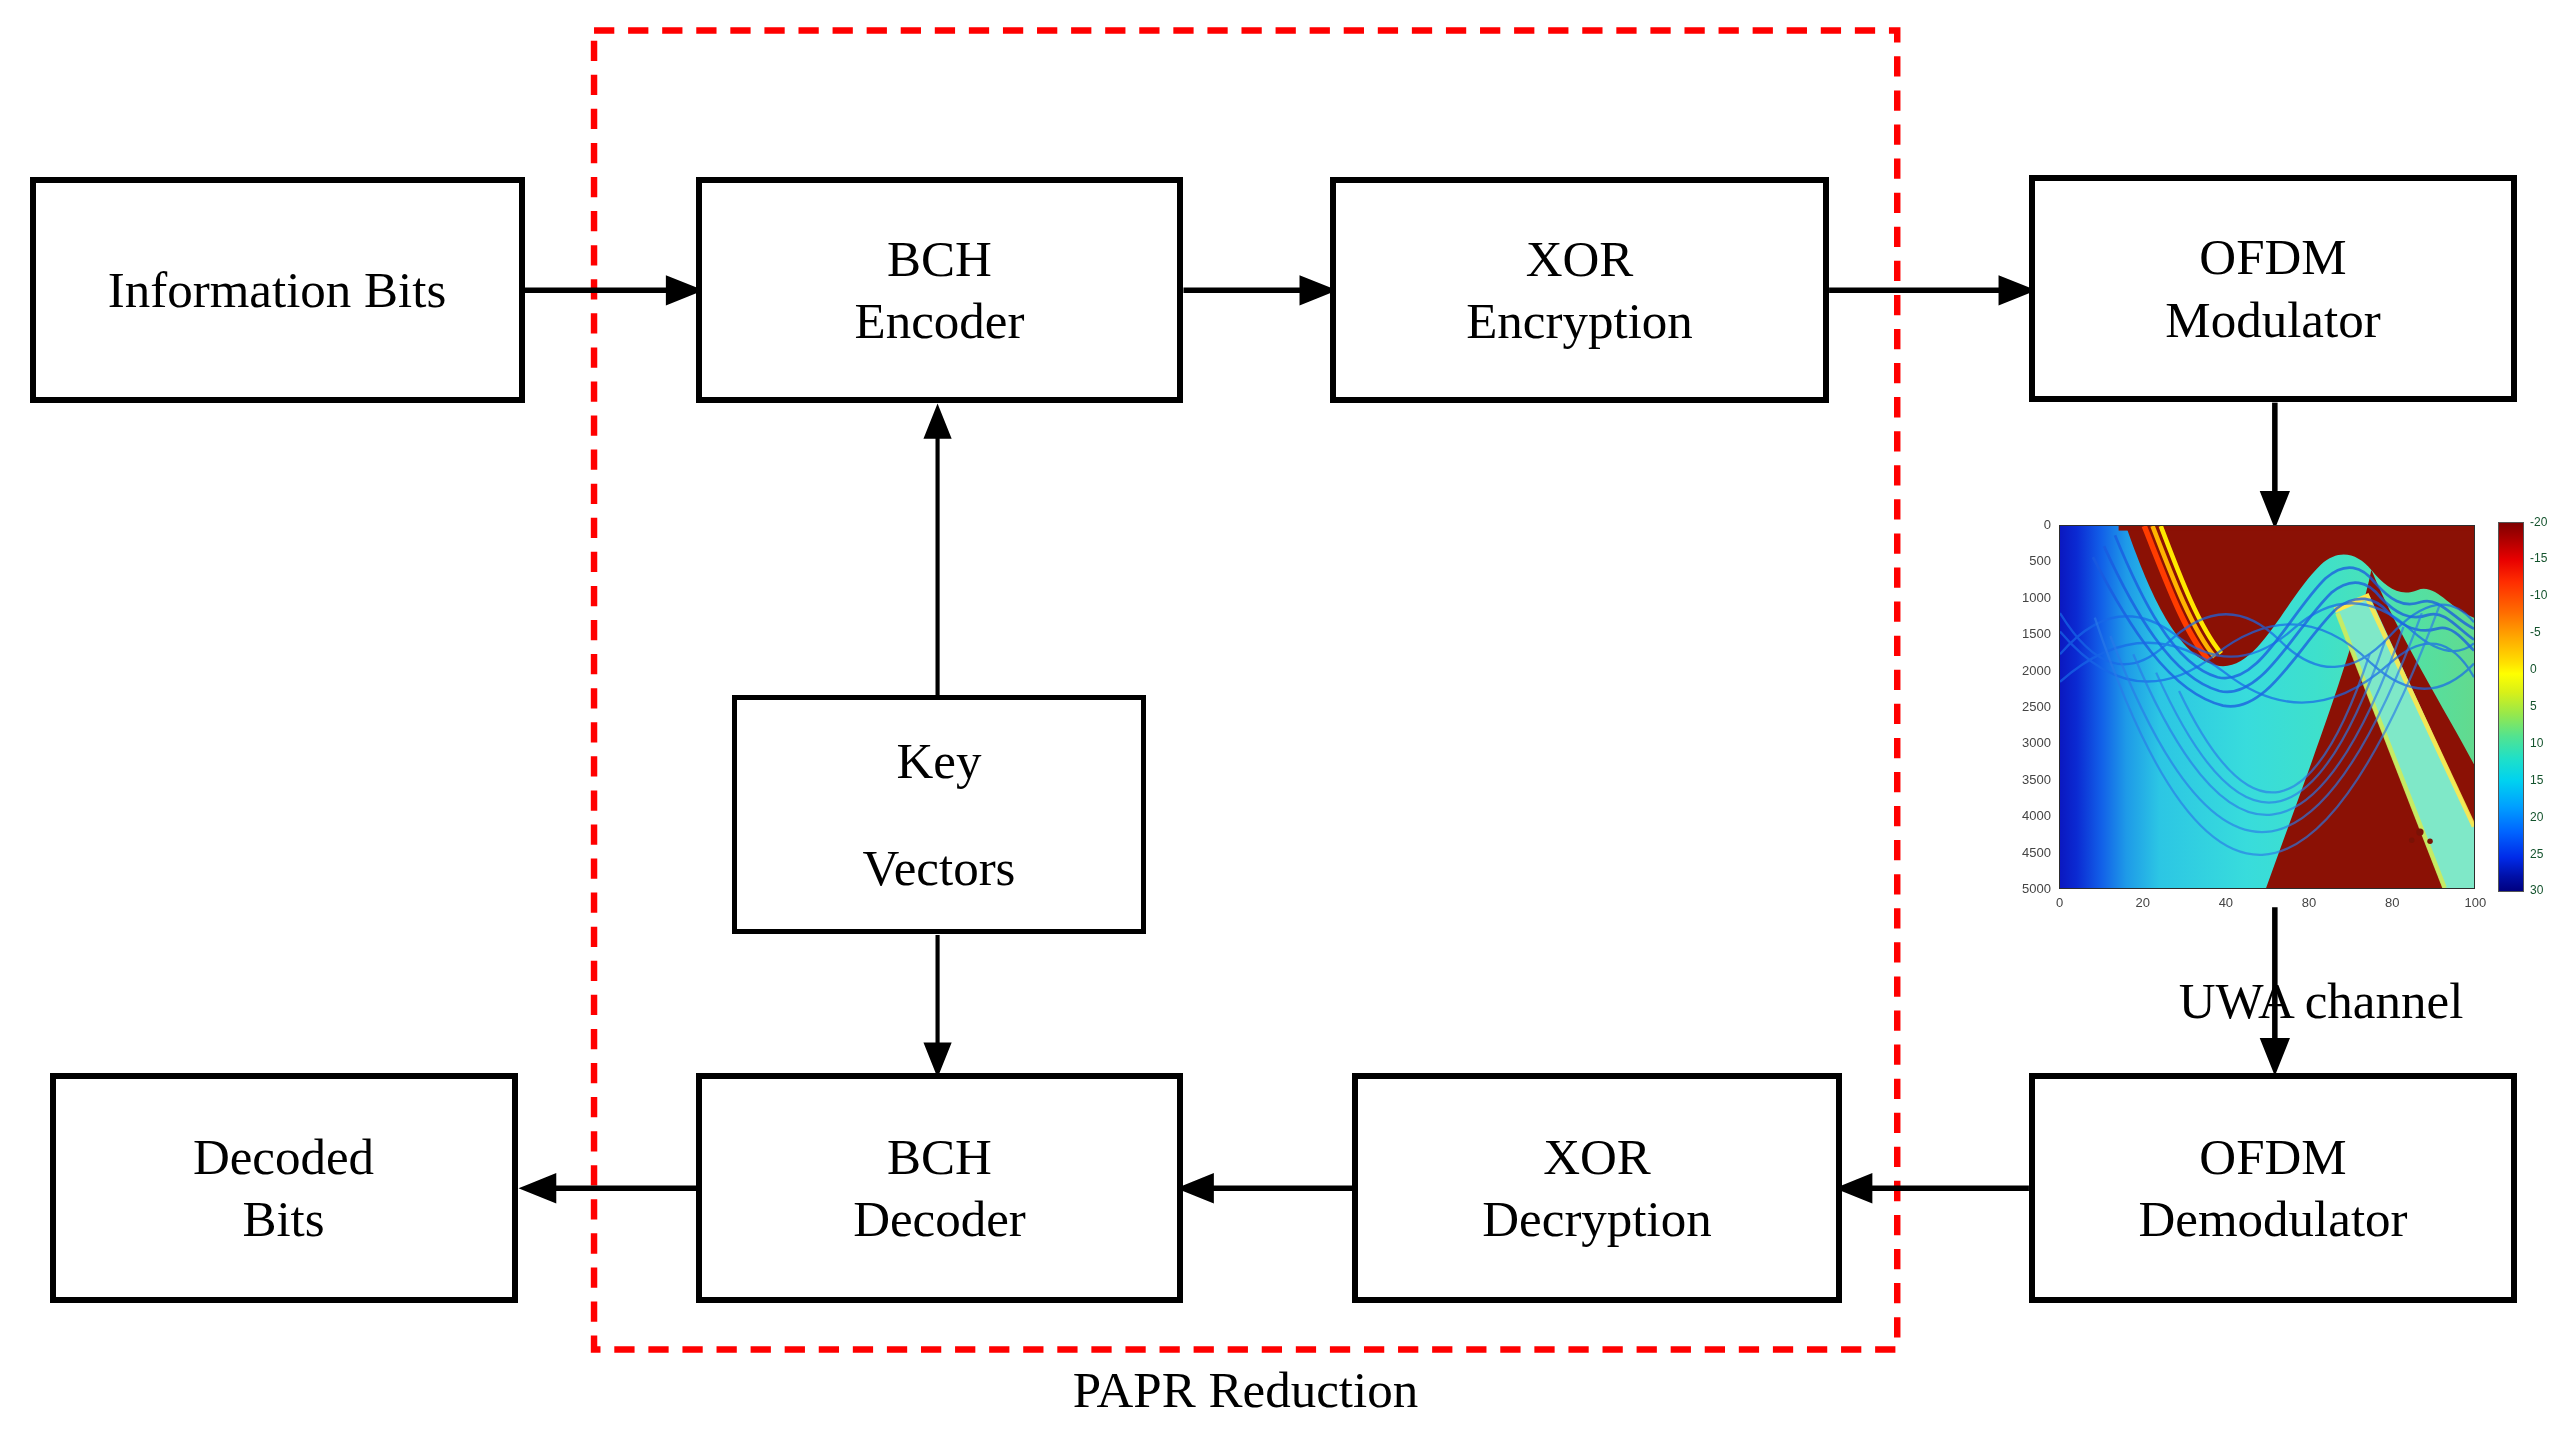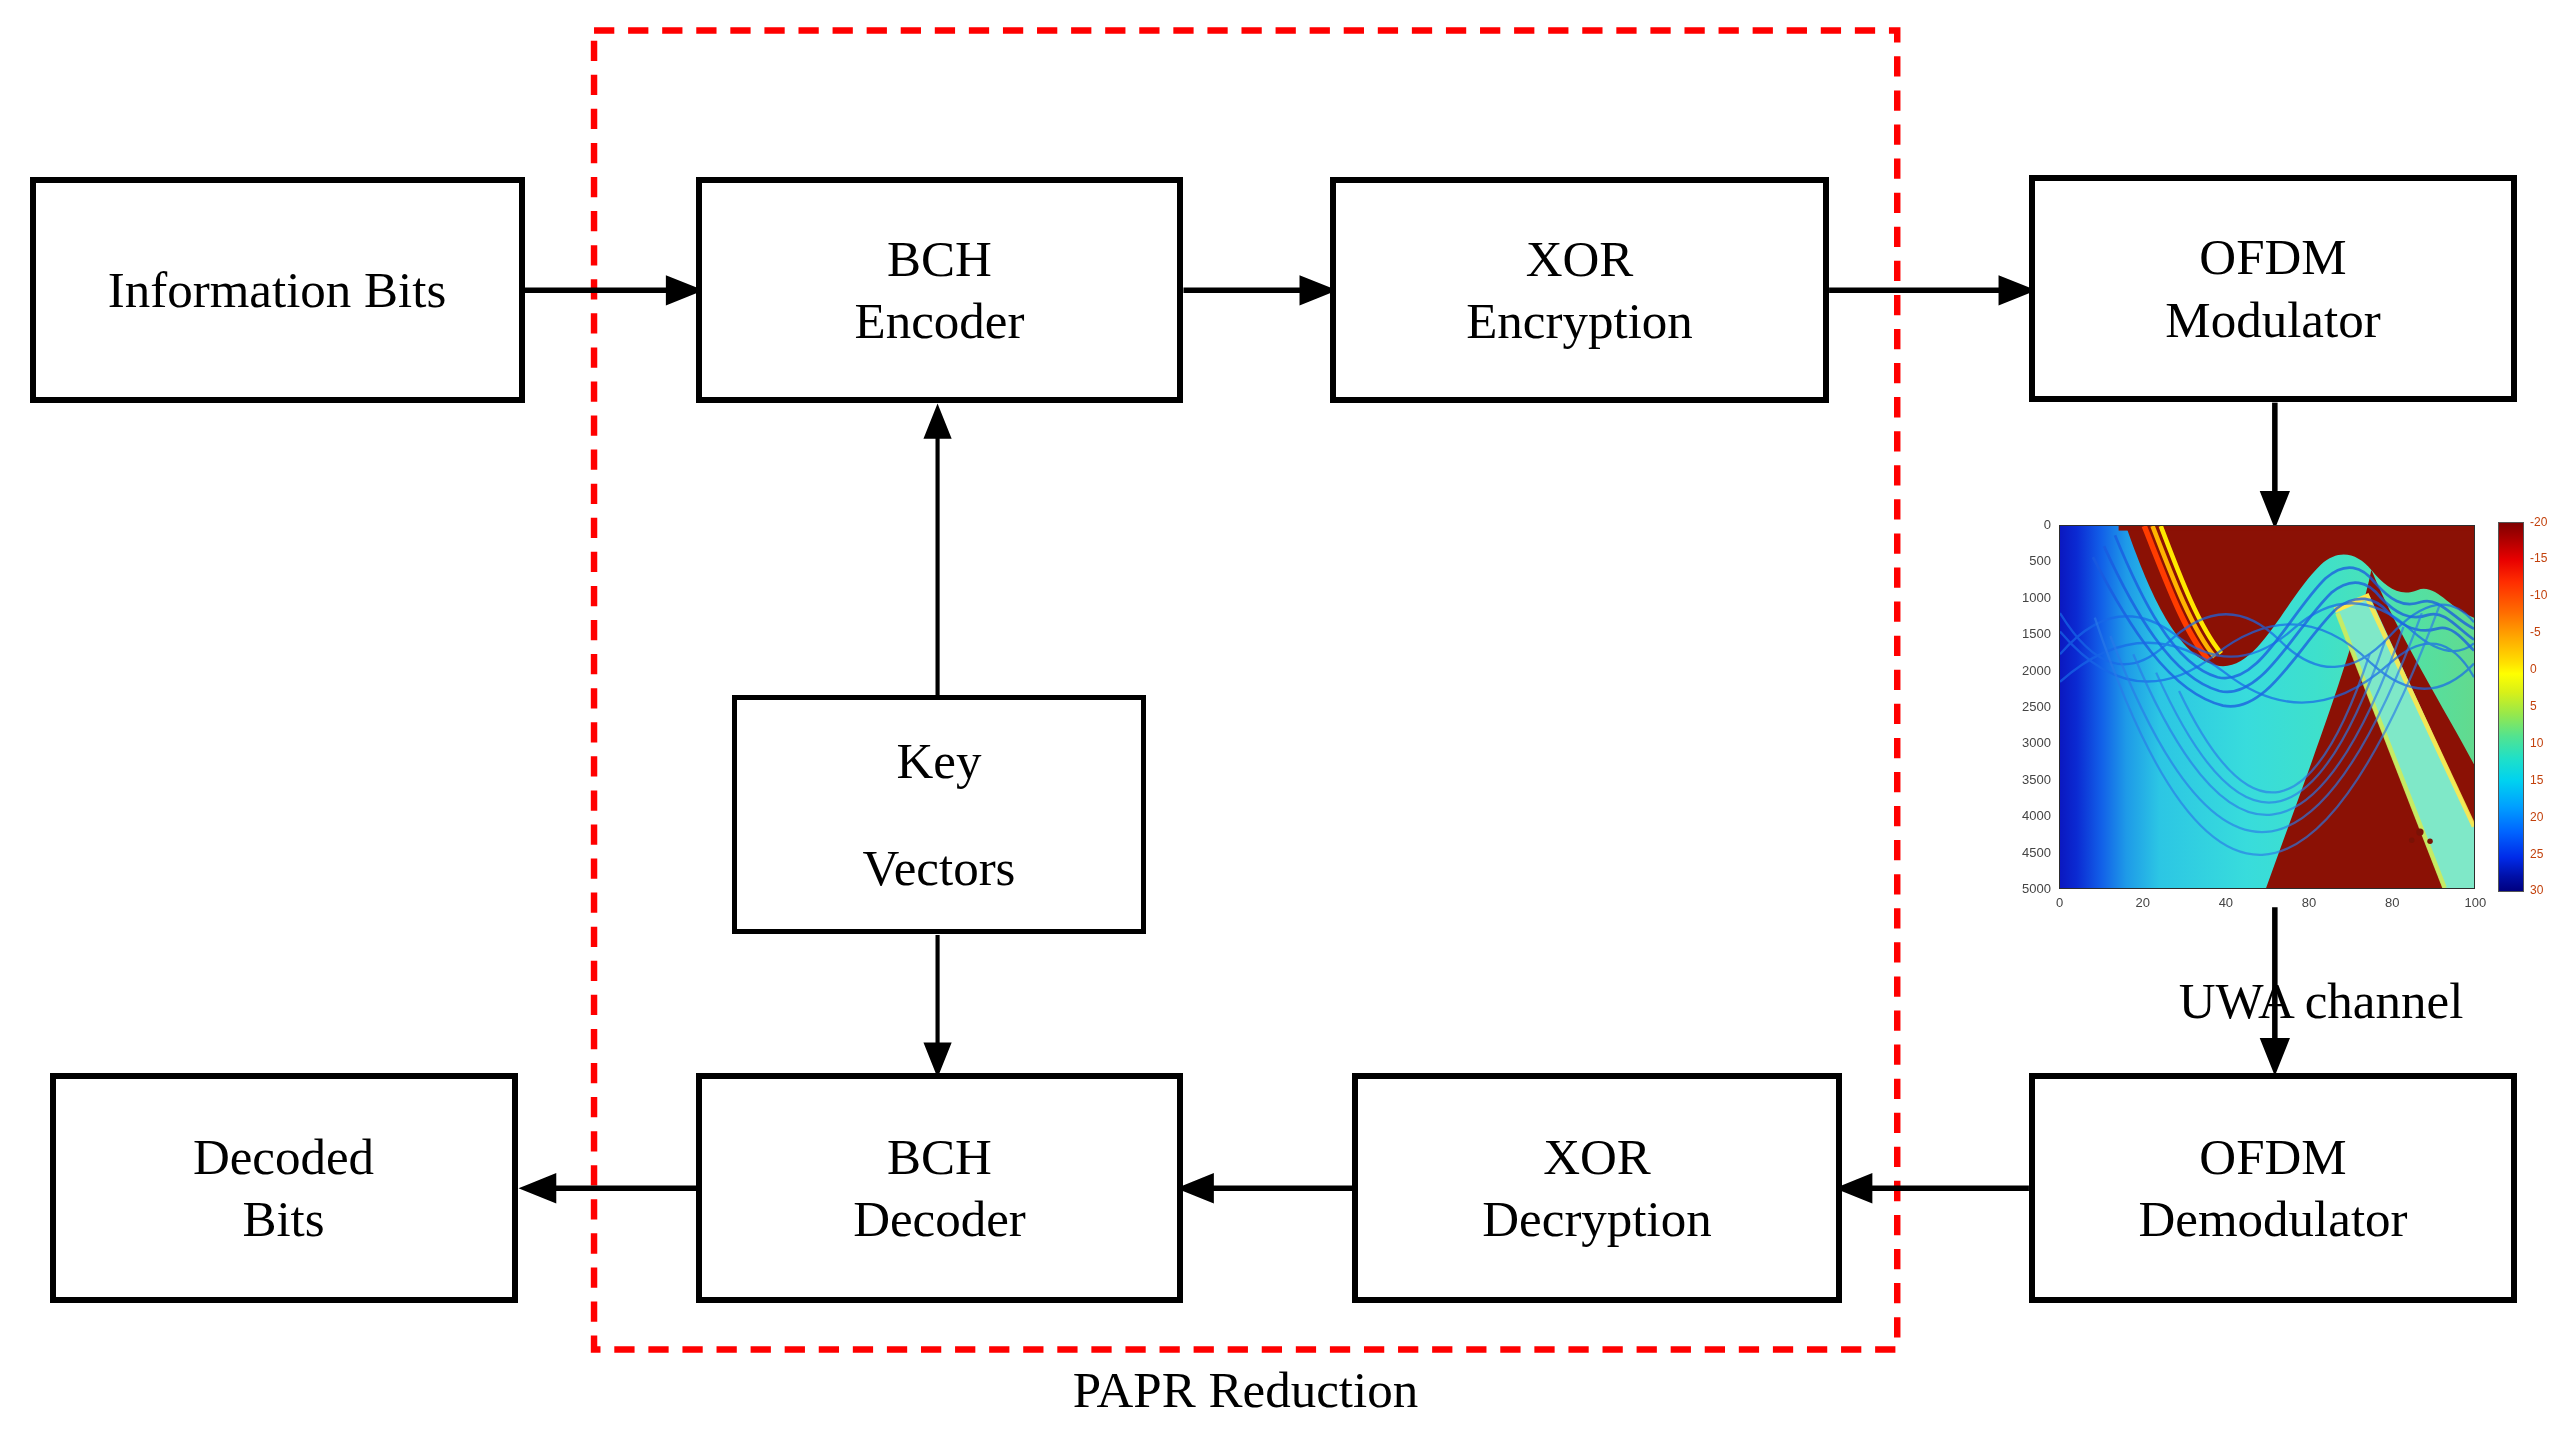--- a/index.html
+++ b/index.html
@@ -21,21 +21,21 @@
   .ticks-row{position:absolute;display:flex;flex-direction:row;justify-content:space-between;
              font-size:13px;color:#444;font-family:"Liberation Sans","DejaVu Sans",sans-serif;}
   .y-ticks{left:0;top:20px;width:48px;height:379px;align-items:flex-end;}
   .x-ticks{left:38px;top:398px;width:453px;height:16.6px;}
   .x-ticks span{display:inline-block;width:37px;text-align:center;}
   .cbar{position:absolute;left:495px;top:25px;width:24px;height:368px;border:0.9px solid #555;
         background:linear-gradient(180deg,
           #7f0000 0%,#b30000 5%,#e80000 10%,#ff2d00 16%,#ff6a00 24%,#ffa700 31%,
           #ffe000 38%,#ffff00 41%,#d8f018 46%,#96e84c 52%,#52e390 58%,#1fe0c8 64%,
           #00d2f0 70%,#00a0ff 77%,#0064ff 84%,#002ae8 91%,#0010a8 96%,#000080 100%);}
-  .cbar-ticks{left:527px;top:17.5px;width:42px;height:383px;align-items:flex-start;color:#c2410c;font-size:12px;}
+  .cbar-ticks{left:527px;top:17.5px;width:42px;height:383px;align-items:flex-start;color:#14532d;font-size:12px;}
 </style>
 </head>
 <body>
 
 <div class="canvas">
 
   <svg class="overlay" viewBox="0 0 2797 1561">
 
     <rect x="645" y="33" width="1415" height="1432" fill="none" stroke="#ff0000" stroke-width="7" stroke-dasharray="22 15"></rect>
     <g stroke="#000" stroke-width="6" fill="#000">

